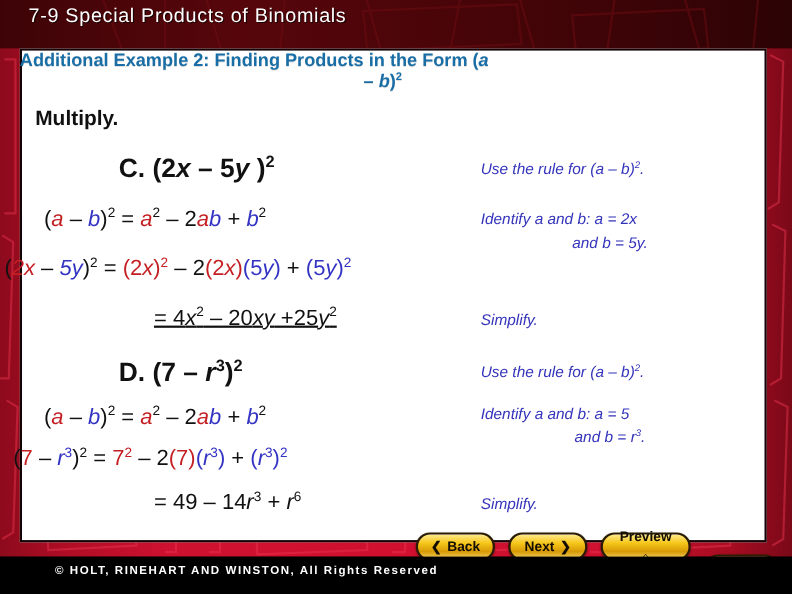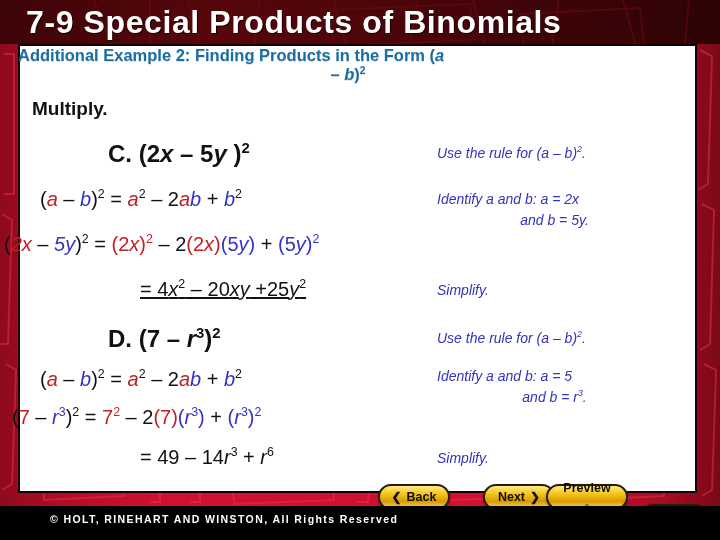--- a/index.html
+++ b/index.html
@@ -16,21 +16,21 @@
   
   .hdr-pattern{
     position:absolute;left:0;top:0;width:720px;height:90px;pointer-events:none;opacity:.5;
   }
   
   #title-band{
     position:absolute;left:0;top:0;width:720px;height:46px;
   }
   #page-title{
     position:absolute;left:26px;top:4px;
-    color:#ffffff;font-weight:bold;font-size:32px;letter-spacing:.6px;
+    color:#ffffff;font-weight:normal;font-size:18px;letter-spacing:.6px;
     text-shadow:1px 1px 0 #1b0203;white-space:nowrap;
   }
   
   #red-frame{
     position:absolute;left:0;top:44px;width:720px;height:462px;
     background:
       linear-gradient(90deg,#8d0a1c 0%,#b20d26 9%,#cf1130 22%,#d1102f 50%,#cf1130 78%,#a80c22 92%,#7a0918 100%);
   }
   .frame-pattern{position:absolute;left:0;top:0;width:100%;height:100%;pointer-events:none;opacity:.55;}
   
@@ -205,21 +205,21 @@
   </div>
   <div class="note" style="left:437px;top:448px;">
     Simplify.
   </div>
 
   <div id="navbar">
     <div class="navbtn" style="left:378px;width:72px;">
       <span class="chev">❮</span>
       <span>Back</span>
     </div>
-    <div class="navbtn" style="left:483px;width:72px;">
+    <div class="navbtn" style="left:462px;width:72px;">
       <span>Next</span>
       <span class="chev">❯</span>
     </div>
     <div class="navbtn" style="left:546px;width:82px;flex-direction:column;">
       <span>Preview</span>
       <span class="home">⌂</span>
     </div>
     <div class="navbtn" style="left:640px;width:68px;margin-top:20px;">
       <span>Main</span>
       <span class="home">⌂</span>

